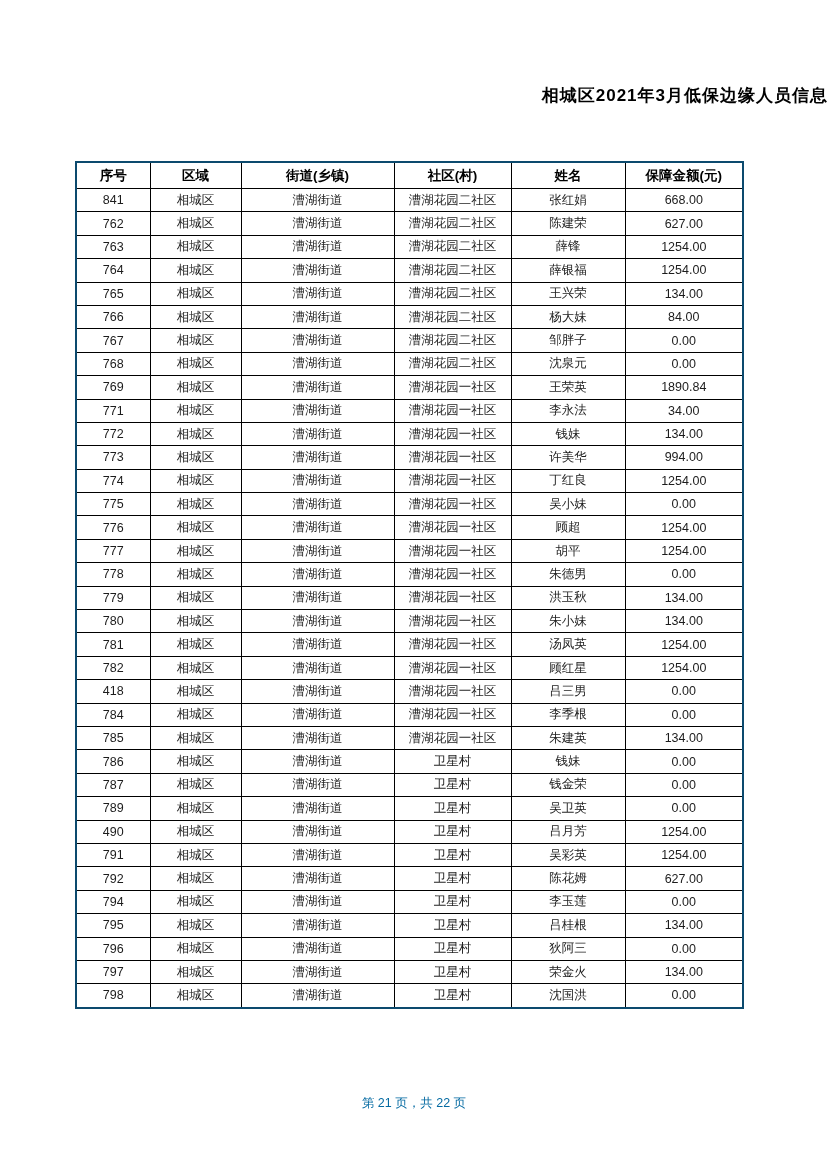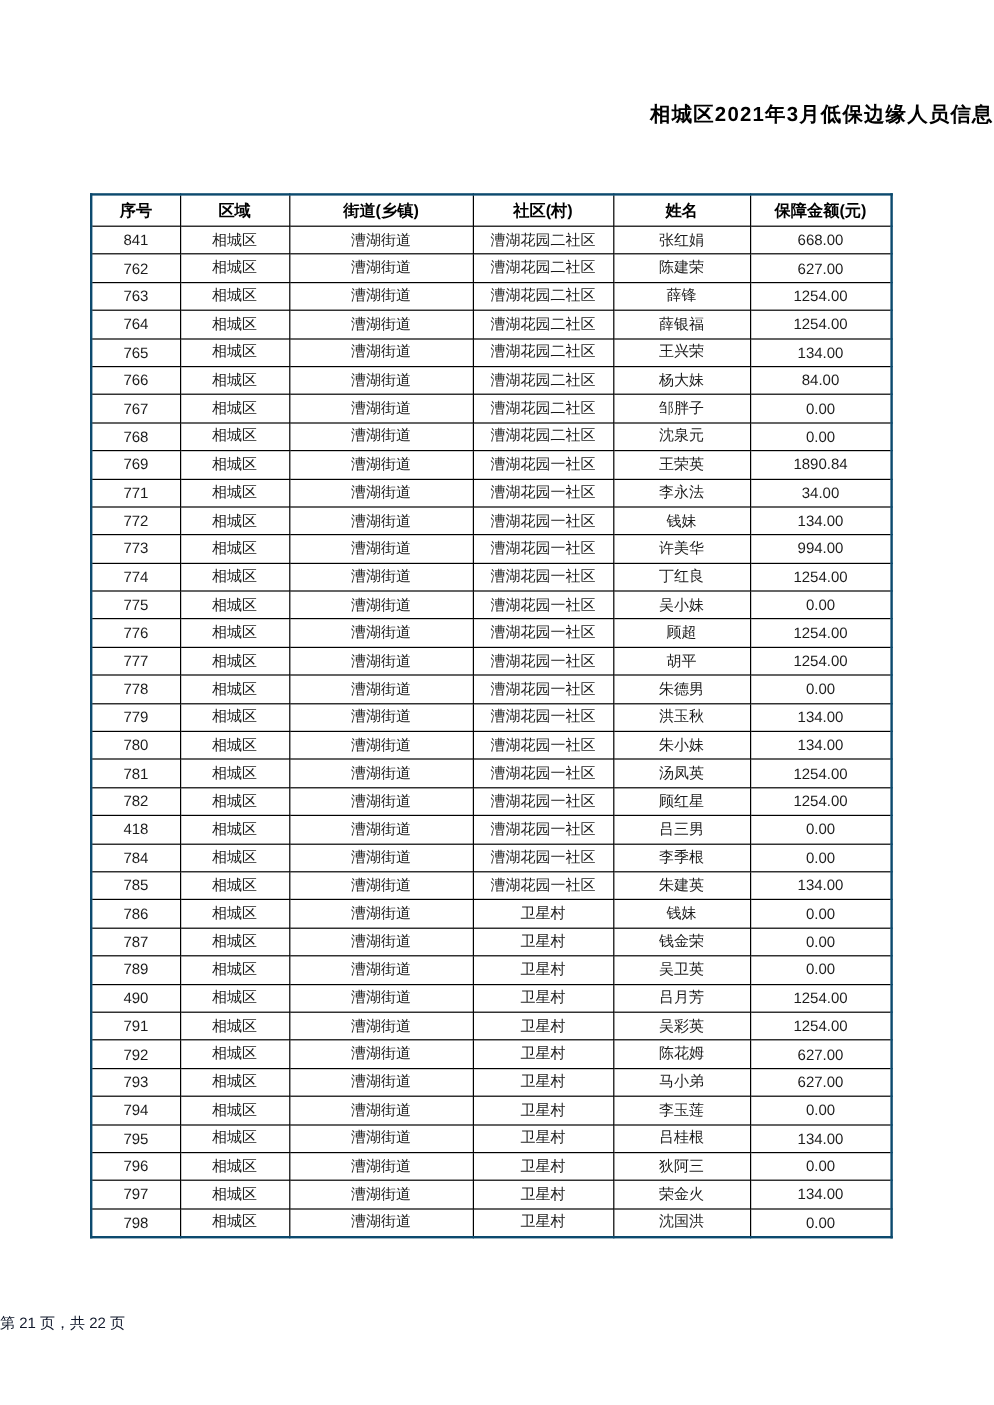--- a/index.html
+++ b/index.html
@@ -56,23 +56,23 @@
     height: 22.4px;
     font-size: 12.5px;
     font-weight: normal;
     color: #1c1c1c;
   }
   .page-footer {
     position: absolute;
     top: 1095px;
     left: 0;
     width: 100%;
-    text-align: left;
+    text-align: center;
     font-size: 12.5px;
-    color: #0f172a;
+    color: #0369a1;
   }
 </style>
 </head>
 <body>
 
 <div class="sheet">
 
   <div class="doc-title">相城区2021年3月低保边缘人员信息</div>
 
   <table class="benefit-table">
@@ -329,28 +329,20 @@
         </tr>
         <tr>
           <td>792</td>
           <td>相城区</td>
           <td>漕湖街道</td>
           <td>卫星村</td>
           <td>陈花姆</td>
           <td>627.00</td>
         </tr>
         <tr>
-          <td>793</td>
-          <td>相城区</td>
-          <td>漕湖街道</td>
-          <td>卫星村</td>
-          <td>马小弟</td>
-          <td>627.00</td>
-        </tr>
-        <tr>
           <td>794</td>
           <td>相城区</td>
           <td>漕湖街道</td>
           <td>卫星村</td>
           <td>李玉莲</td>
           <td>0.00</td>
         </tr>
         <tr>
           <td>795</td>
           <td>相城区</td>

